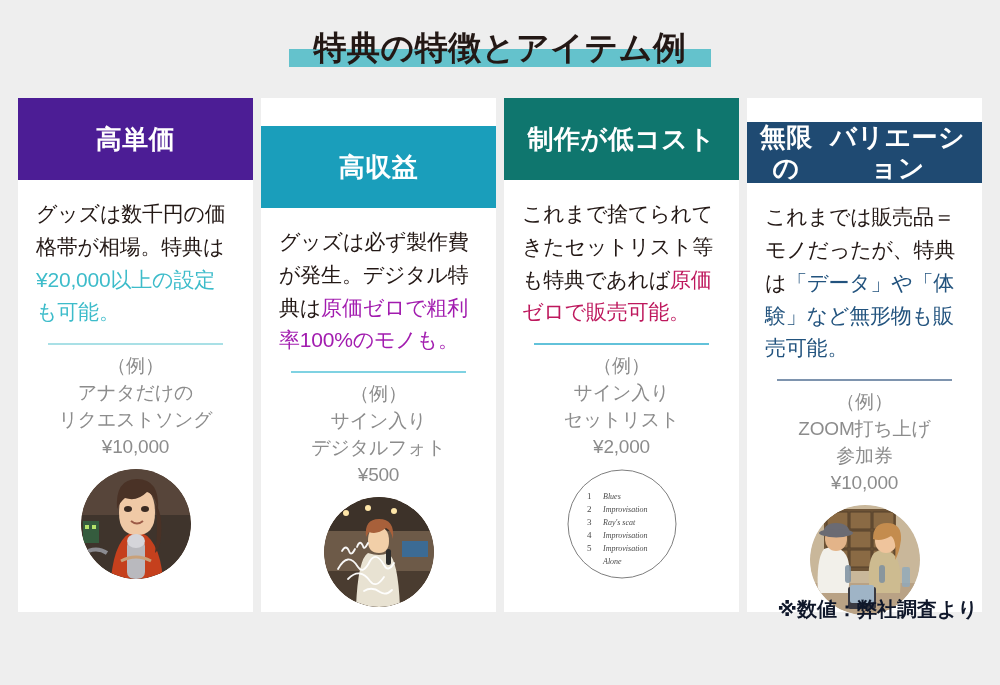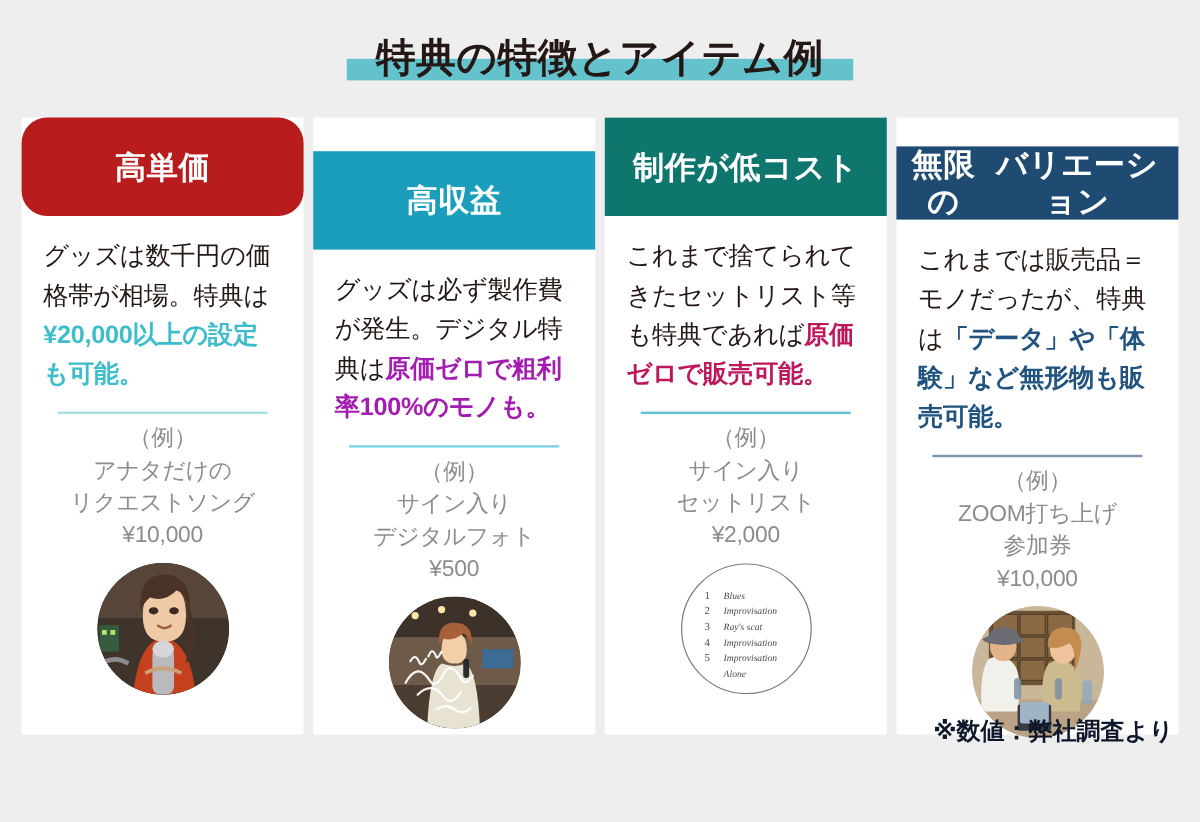--- a/index.html
+++ b/index.html
@@ -43,21 +43,21 @@
     height: 82px; display: flex; align-items: center; justify-content: center;
     color: #ffffff; font-size: 26px; font-weight: bold;
     line-height: 1.18; text-align: center; letter-spacing: 0.5px;
     padding: 0 6px;
   }
   .card-body {
     padding: 18px 18px 0 18px;
     font-size: 21px; line-height: 1.56; color: #231815;
     font-weight: normal; letter-spacing: -0.2px;
   }
-  .card-body .hl { font-weight: bold; text-align: center; }
+  .card-body .hl { font-weight: normal; text-align: center; }
 
   .divider-wrap { padding: 14px 30px 0 30px; }
   .divider { height: 2px; width: 100%; }
 
   .example {
     padding: 8px 10px 0 10px; text-align: center;
     font-size: 19px; line-height: 1.42; color: #8c8c8c;
     letter-spacing: -0.2px;
   }
   .example .ex-label { display: block; }
@@ -85,21 +85,21 @@
 
   <div class="title-wrap">
     <span class="title-inner">
       <span class="title-highlight" style="background: rgb(100, 194, 204);"></span>
       <span class="title-text">特典の特徴とアイテム例</span>
     </span>
   </div>
 
   <div class="cols" id="cols">
       <div class="card">
-        <div class="card-header" style="background: #b91c1c; border-radius: 21px;">
+        <div class="card-header" style="background: #4c1d95;">
           <span>高単価</span>
         </div>
         <div class="card-body"><span>グッズは数千円の価格帯が相場。特典は</span><span class="hl" style="color: rgb(61, 188, 202);">¥20,000以上の設定も可能。</span></div>
         <div class="divider-wrap">
           <div class="divider" style="background: rgb(169, 224, 230);"></div>
         </div>
         <div class="example">
           <span class="ex-label">（例）</span>
           <span class="ex-name"><span>アナタだけの</span><br><span>リクエストソング</span></span>
           <span class="ex-price">¥10,000</span>

